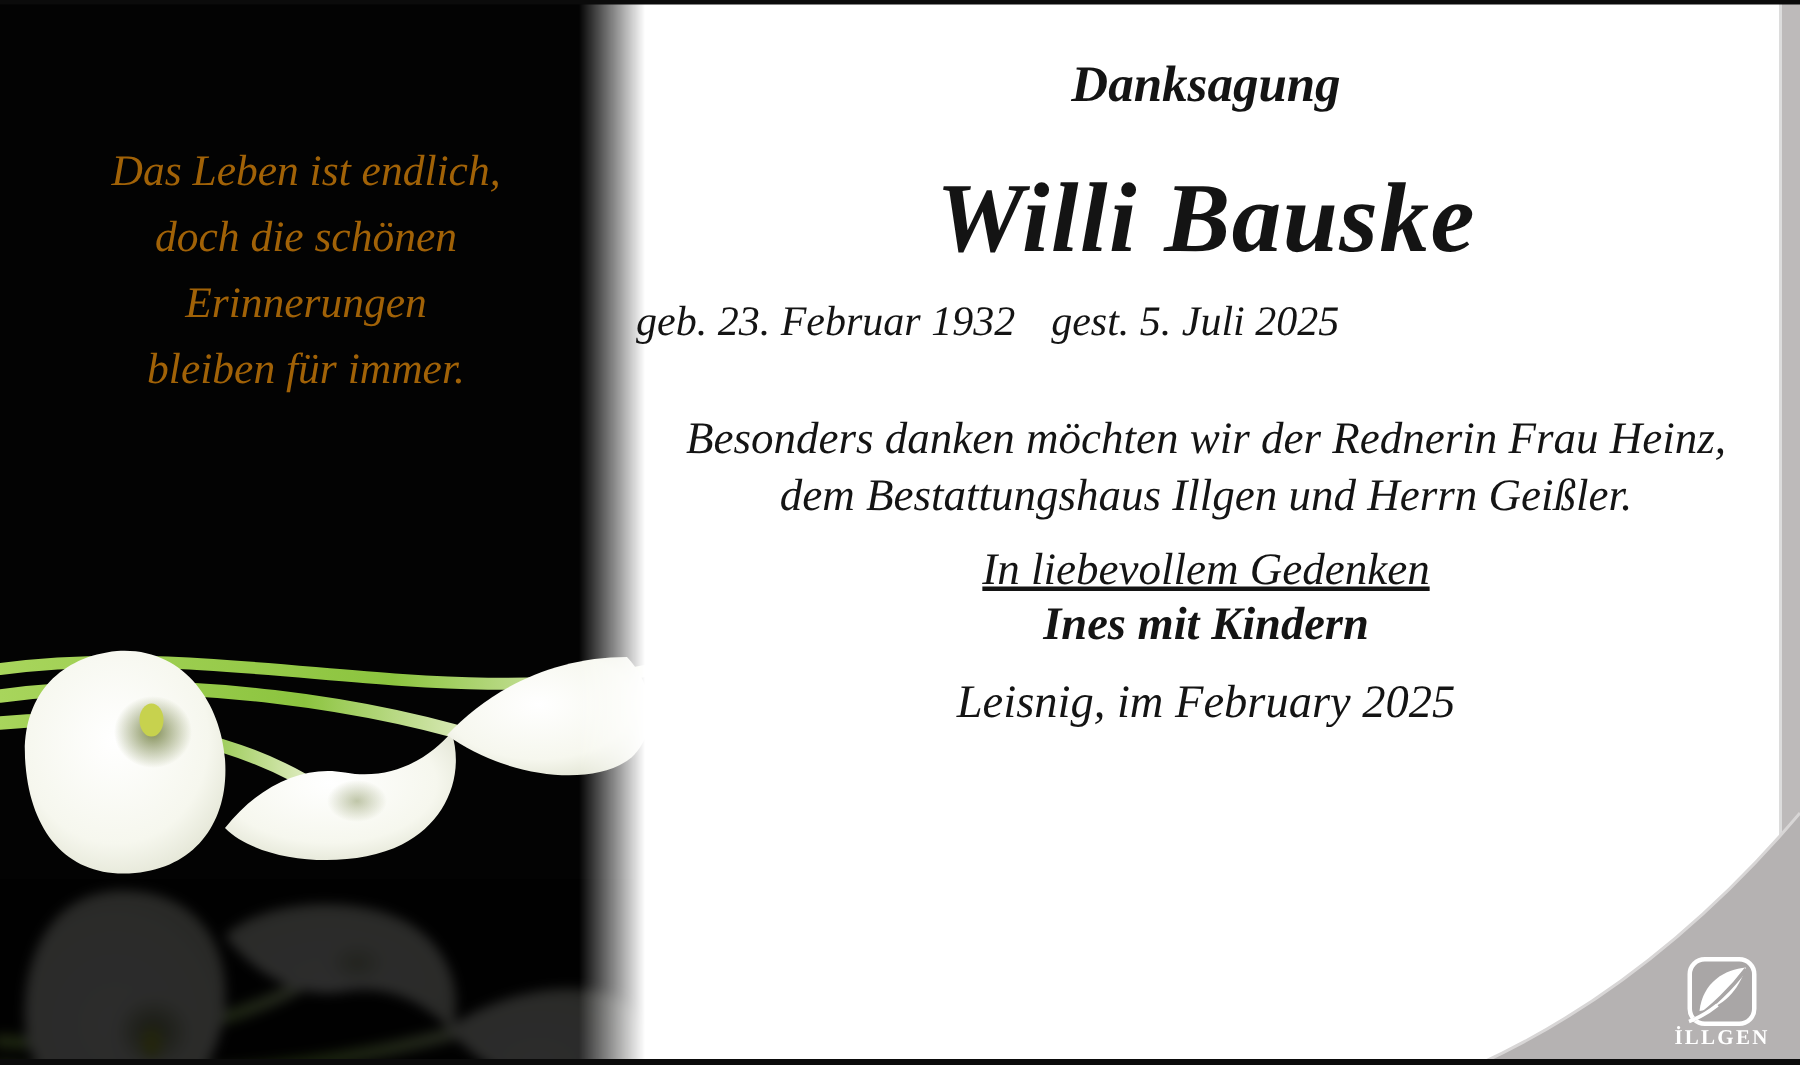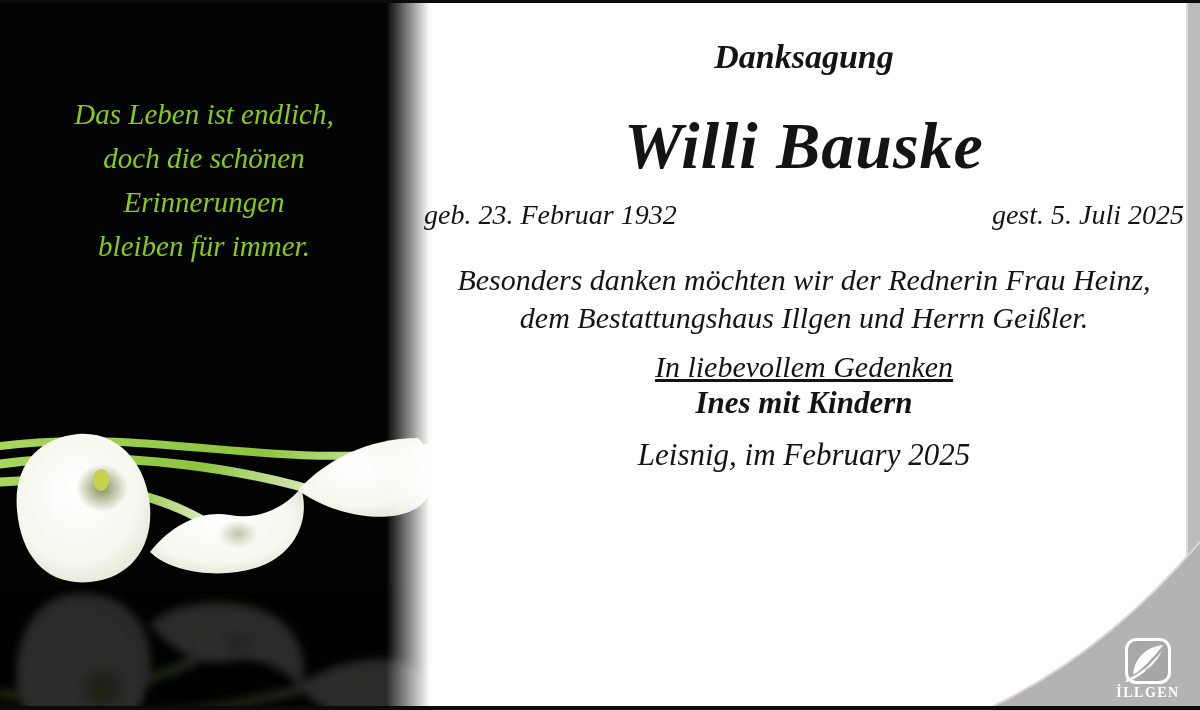--- a/index.html
+++ b/index.html
@@ -11,35 +11,35 @@
   }
   
   .left-panel{
     position:absolute;left:0;top:0;width:432px;height:710px;
     background:#030303;
     -webkit-mask-image:linear-gradient(90deg,#000 0px,#000 386px,rgba(0,0,0,0) 430px);
             mask-image:linear-gradient(90deg,#000 0px,#000 386px,rgba(0,0,0,0) 430px);
   }
   .quote{
     position:absolute;top:92px;left:18px;width:372px;
-    text-align:center;color:#84cc16;
+    text-align:center;color:#a16207;
     font-size:29px;line-height:44px;white-space:pre-line;
   }
   .flowers{position:absolute;left:0;bottom:0;}
   
   .content{
     position:absolute;left:424px;right:16px;top:16px;
     text-align:center;
   }
   .title{margin-top:21px;font-size:34px;line-height:40px;font-weight:bold;}
   .name{margin-top:33px;font-size:66px;line-height:72px;font-weight:bold;letter-spacing:1px;text-align:center;}
-  .dates{margin-top:16px;font-size:28px;line-height:34px;display:flex;justify-content:space-between;gap:52px;}
+  .dates{margin-top:16px;font-size:28px;line-height:34px;display:flex;justify-content:flex-start;gap:24px;}
   .para{white-space:pre-line;font-size:30px;}
   .p1{margin-top:27px;line-height:37px;}
-  .p2{margin-top:29px;line-height:38px;}
+  .p2{margin-top:42px;line-height:38px;}
   .closing{margin-top:12px;font-size:30px;line-height:36px;text-decoration:underline;}
   .family{font-size:31px;line-height:36px;font-weight:bold;}
   .place{margin-top:16px;font-size:31px;line-height:36px;}
   
   .edge-strip{
     position:absolute;right:0;top:0;bottom:0;width:12px;
     background:#bdbaba;border-left:2px solid #dcdcdc;
   }
   .border-top{position:absolute;left:0;right:0;top:0;height:3px;background:#0b0b0b;z-index:6;}
   .border-bottom{position:absolute;left:0;right:0;bottom:0;height:4px;background:#0b0b0b;z-index:6;}

